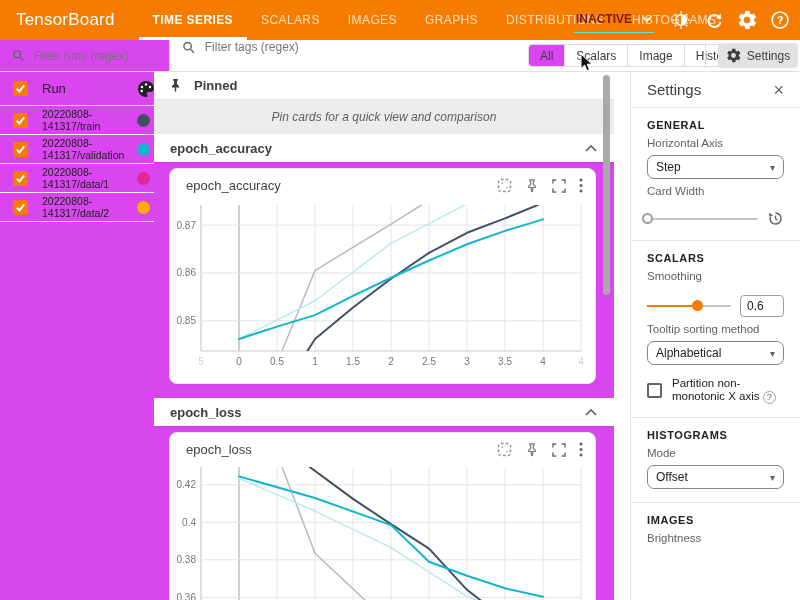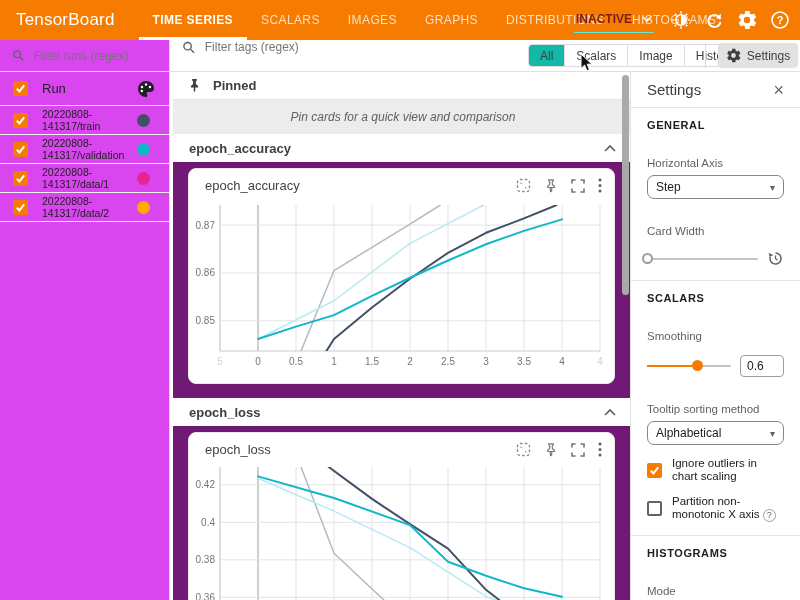--- a/index.html
+++ b/index.html
@@ -32,27 +32,27 @@
   .run-dot { width:13px; height:13px; border-radius:50%; margin-right:6px; }
   .cb { width:15px; height:15px; border-radius:2px; background:#f57c00; display:flex; align-items:center; justify-content:center; flex:none; }
   .cb.un { background:#fff; border:2px solid #5f6368; }
 
   
   #main-toolbar { left:170px; top:40px; width:630px; height:32px; background:#fff; border-bottom:1px solid #e0e0e0; }
   #tags-filter { position:absolute; left:12px; top:0; height:31px; display:flex; align-items:flex-start; gap:9px; width:280px; }
   #filter-group { position:absolute; left:358px; top:4px; height:23px; display:flex; border:1px solid #dadce0; border-radius:4px; overflow:hidden; background:#fff; }
   .filter-btn { font-size:12px; color:#3c4043; display:flex; align-items:center; padding:0 11px; border-left:1px solid #dadce0; background:#fff; }
   .filter-btn:first-child { border-left:none; }
-  .filter-btn.sel { background:#14b8a6; }
+  .filter-btn.sel { background:#d946ef; }
   #toolbar-divider { position:absolute; left:535px; top:3px; width:1px; height:25px; background:#dadce0; }
   #settings-button { position:absolute; left:548px; top:3px; width:80px; height:25px; background:#e2e2e2; border-radius:4px;
     display:flex; align-items:center; justify-content:center; gap:6px; font-size:12px; font-weight:500; color:#3c4043; }
 
   
-  #content { left:173px; top:72px; width:460px; height:528px; background:#701a75; overflow:hidden; }
+  #content { left:154px; top:72px; width:460px; height:528px; background:#d946ef; overflow:hidden; }
   #pinned-bar { position:absolute; left:0; top:0; width:460px; height:28px; background:#fff; border-bottom:1px solid #e6e6e6;
     display:flex; align-items:center; padding:0 14px; gap:11px; }
   #pinned-bar .t { font-size:13px; font-weight:bold; color:#3c4043; }
   #pin-hint { position:absolute; left:0; top:28px; width:460px; height:34px; background:#ececec;
     display:flex; align-items:center; justify-content:center; font-size:12px; font-style:italic; color:#616161; }
   .section-header { position:absolute; left:0; width:460px; height:28px; background:#fff; box-shadow:0 1px 2px rgba(0,0,0,.10);
     display:flex; align-items:center; padding:0 16px; }
   .section-header .t { font-size:13px; font-weight:bold; color:#3c4043; flex:1; }
   #section-accuracy { top:62px; }
   #section-loss { top:326px; }
@@ -66,21 +66,21 @@
   #content-scrollbar { position:absolute; left:449px; top:3px; width:7px; height:220px; background:#a9a9a9; border-radius:4px; }
 
   
   #settings-panel { left:630px; top:72px; width:170px; height:528px; background:#fff; border-left:1px solid #e0e0e0; overflow:hidden; }
   #settings-header { height:36px; border-bottom:1px solid #e4e4e4; display:flex; align-items:center; padding:0 16px; }
   #settings-header .t { font-size:15px; color:#3c4043; flex:1; }
   #settings-close { font-size:18px; color:#5f6368; line-height:1; }
   .sp-section { padding:11px 16px 13px 16px; border-bottom:1px solid #e4e4e4; }
   .sp-section:last-child { border-bottom:none; }
   .sp-heading { font-size:11px; font-weight:bold; color:#202124; letter-spacing:.6px; }
-  .sp-label { font-size:11.5px; color:#5f6368; margin-top:26px; }
+  .sp-label { font-size:11.5px; color:#5f6368; margin-top:6px; }
   .sp-select { margin-top:6px; height:24px; border:1px solid #80868b; border-radius:7px; padding:0 8px;
     display:flex; align-items:center; justify-content:space-between; font-size:12px; color:#202124; }
   .sp-caret { color:#5f6368; font-size:10px; }
   .slider-row { display:flex; align-items:center; gap:9px; margin-top:13px; }
   .slider-track { position:relative; flex:1; height:2px; background:#c4c4c4; border-radius:1px; }
   .slider-fill { position:absolute; left:0; top:0; height:2px; background:#f57c00; }
   .slider-thumb { position:absolute; top:-5px; width:11px; height:11px; border-radius:50%; background:#f57c00; margin-left:-5px; }
   .slider-thumb.hollow { background:#fff; border:2px solid #9e9e9e; }
   .sp-input { width:44px; height:22px; border:1px solid #9e9e9e; border-radius:4px; font-size:12px; color:#202124; padding:0 6px;
     font-family:"Liberation Sans",sans-serif; }
@@ -419,28 +419,20 @@
             <span class="slider-thumb" style="left: 60%;"></span>
         </div>
         <input class="sp-input" value="0.6" style="">
       </div>
       <div class="sp-label">Tooltip sorting method</div>
       <div class="sp-select">
         <span>Alphabetical</span>
         <span class="sp-caret">▾</span>
       </div>
       <div class="cb-row">
-        <span class="cb">
-          <svg width="11" height="11" viewBox="0 0 11 11">
-              <path d="M1.8 5.8l2.6 2.6 4.8-6" fill="none" stroke="#fff" stroke-width="2"></path>
-            </svg>
-        </span>
-        <span class="lbl">Ignore outliers in chart scaling</span>
-      </div>
-      <div class="cb-row">
         <span class="cb un"></span>
         <span class="lbl"><span>Partition non-monotonic X axis</span> <span class="help-circle">?</span></span>
       </div>
     </div>
 
     <div class="sp-section">
       <div class="sp-heading">HISTOGRAMS</div>
       <div class="sp-label">Mode</div>
       <div class="sp-select">
         <span>Offset</span>

